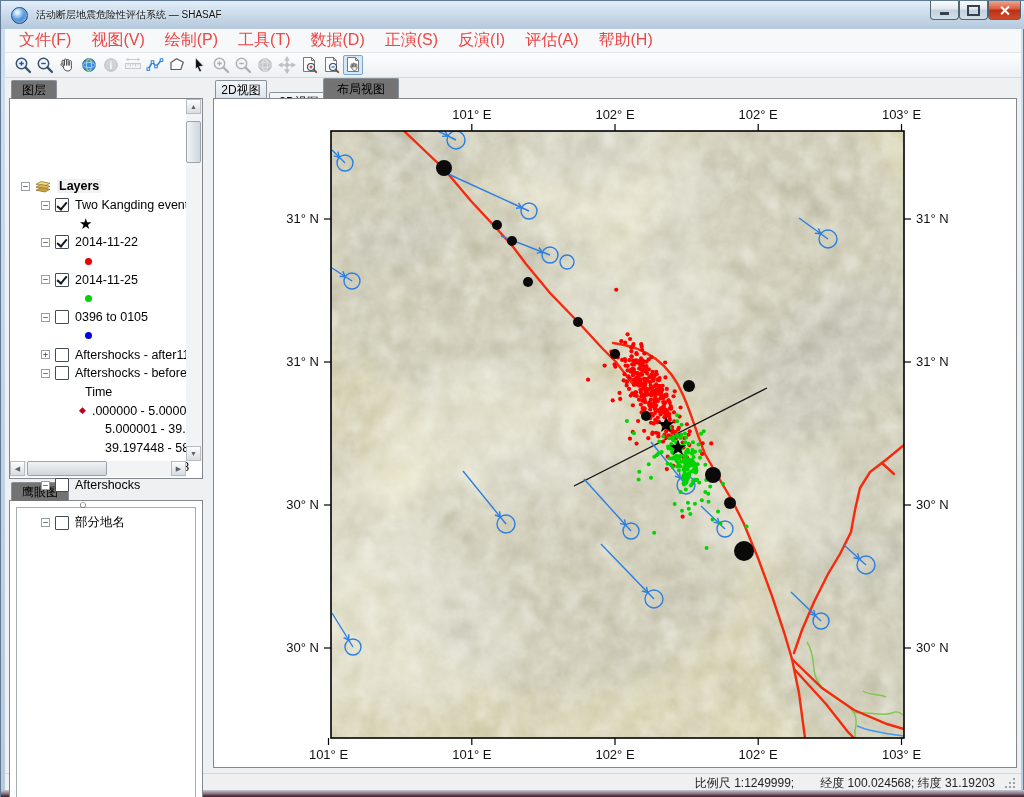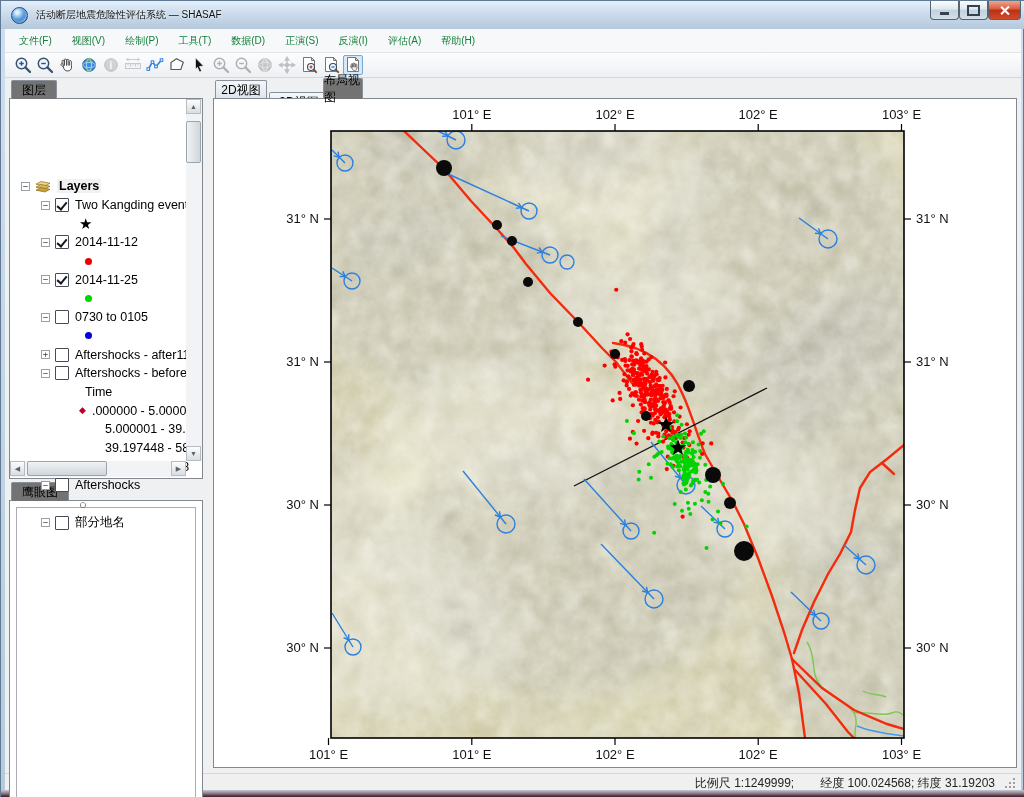--- a/index.html
+++ b/index.html
@@ -19,21 +19,21 @@
   #btn-min{left:929px;width:29px;} #btn-max{left:958px;width:29px;}
   #btn-close{left:987px;width:33px;background:linear-gradient(#f0a48e,#d95b3e 45%,#bc3015 50%,#d0492a);}
   #btn-min i{display:block;width:9px;height:3px;background:#33424e;margin-top:6px;}
   #btn-max i{display:block;width:9px;height:7px;border:2px solid #33424e;}
   #btn-close i{position:relative;display:block;width:11px;height:11px;}
   #btn-close i:before,#btn-close i:after{content:"";position:absolute;left:5px;top:0;width:2.4px;height:11px;background:#fff;}
   #btn-close i:before{transform:rotate(45deg);} #btn-close i:after{transform:rotate(-45deg);}
   
   #menubar{position:absolute;left:4px;top:28px;width:1016px;height:24px;background:#f7f8f9;
     border-bottom:1px solid #e2e5e8;display:flex;align-items:center;padding-left:4px;box-sizing:border-box;}
-  .menu-item{font-size:10px;color:#15803d;padding:3px 10px;cursor:default;}
+  .menu-item{font-size:16px;color:#ef4444;padding:3px 10px;cursor:default;}
   #toolbar{position:absolute;left:4px;top:52px;width:1016px;height:25px;
     background:linear-gradient(#fcfdfe,#edf0f3);border-bottom:1px solid #d4d8dc;
     display:flex;align-items:center;padding-left:8px;box-sizing:border-box;}
   .tool{width:20px;height:20px;margin-right:2px;display:flex;align-items:center;justify-content:center;border-radius:2px;}
   .tool.disabled{filter:grayscale(1) opacity(.42);}
   .tool.selected{background:#d6e7f8;border:1px solid #78a6cf;box-sizing:border-box;}
   
   #workspace{position:absolute;left:4px;top:77px;width:1016px;height:695px;background:#eef0f2;}
   .tab{position:absolute;height:19px;background:linear-gradient(#f4f7fa,#dbe3ea);
     border:1px solid #8a9099;border-bottom:none;border-radius:2px 2px 0 0;
@@ -260,37 +260,37 @@
           <span class="expander">−</span>
           <span class="cb checked"></span>
           <span class="tlabel">Two Kangding events</span>
         </div>
         <div class="trow" style="padding-left: 64px;">
           <span class="sym-char" style="color: rgb(0, 0, 0);">★</span>
         </div>
         <div class="trow" style="padding-left: 26px;">
           <span class="expander">−</span>
           <span class="cb checked"></span>
-          <span class="tlabel">2014-11-12</span>
+          <span class="tlabel">2014-11-22</span>
         </div>
         <div class="trow" style="padding-left: 64px;">
           <span class="sym-dot" style="background: rgb(232, 0, 0); margin-left: 6px;"></span>
         </div>
         <div class="trow" style="padding-left: 26px;">
           <span class="expander">−</span>
           <span class="cb checked"></span>
           <span class="tlabel">2014-11-25</span>
         </div>
         <div class="trow" style="padding-left: 64px;">
           <span class="sym-dot" style="background: rgb(0, 212, 0); margin-left: 6px;"></span>
         </div>
         <div class="trow" style="padding-left: 26px;">
           <span class="expander">−</span>
           <span class="cb"></span>
-          <span class="tlabel">0730 to 0105</span>
+          <span class="tlabel">0396 to 0105</span>
         </div>
         <div class="trow" style="padding-left: 64px;">
           <span class="sym-dot" style="background: rgb(0, 0, 224); margin-left: 6px;"></span>
         </div>
         <div class="trow" style="padding-left: 26px;">
           <span class="expander">+</span>
           <span class="cb"></span>
           <span class="tlabel">Aftershocks - after112</span>
         </div>
         <div class="trow" style="padding-left: 26px;">
@@ -341,21 +341,21 @@
       <div class="thumb" style="left:17px;top:0;width:80px;height:15px;"></div>
     </div>
 
     <div class="tab active" style="left:6px;top:404px;width:58px;">鹰眼图</div>
     <div class="panel-box" style="left:4px;top:422px;width:194px;height:345px;">
       <div style="position:absolute;left:6px;top:6px;right:6px;bottom:6px;border:1px solid #a8adb4;"></div>
     </div>
 
     <div class="tab" style="left: 210px; width: 52px; top: 2px; height: 19px;">2D视图</div>
       <div class="tab" style="left: 264px; width: 60px; top: 14px; height: 19px;">3D视图</div>
-      <div class="tab active focus" style="left: 318px; width: 40px; top: 0px; height: 21px;">布局视图</div>
+      <div class="tab active focus" style="left: 318px; width: 76px; top: 0px; height: 21px;">布局视图</div>
       <div id="main-tabs"></div>
     <div class="panel-box" style="left:208px;top:20px;width:804px;height:670px;">
       <svg id="mapsvg" width="802" height="668" viewBox="213 98 802 668">
           <defs>
             <filter id="fDark" x="-5%" y="-5%" width="110%" height="110%">
               <feTurbulence type="fractalNoise" baseFrequency="0.016 0.016" numOctaves="5" seed="7"></feTurbulence>
               <feColorMatrix type="matrix" values="0 0 0 0 0.38 0 0 0 0 0.36 0 0 0 0 0.30 0.55 0.55 0.55 0 -0.25"></feColorMatrix>
             </filter>
             <filter id="fLight" x="-5%" y="-5%" width="110%" height="110%">
               <feTurbulence type="fractalNoise" baseFrequency="0.05 0.05" numOctaves="4" seed="21"></feTurbulence>

